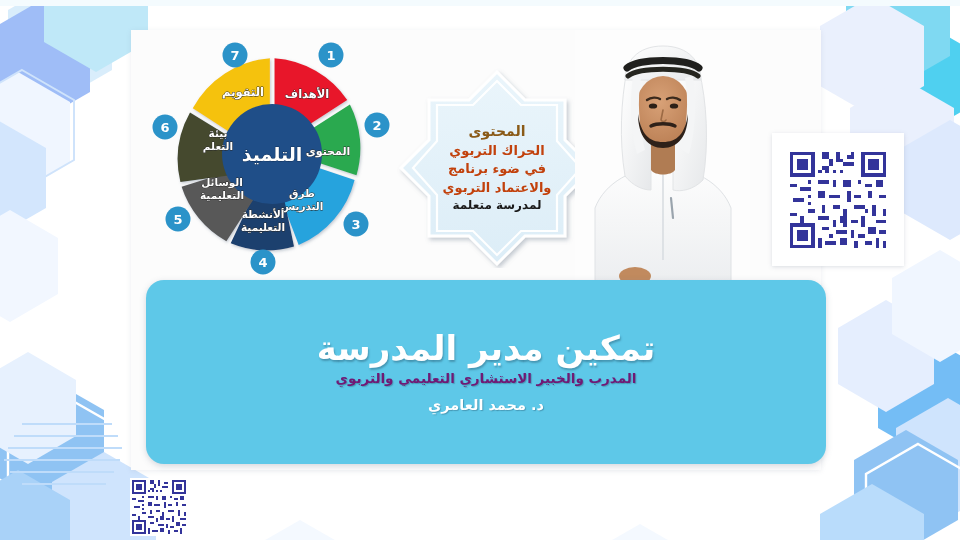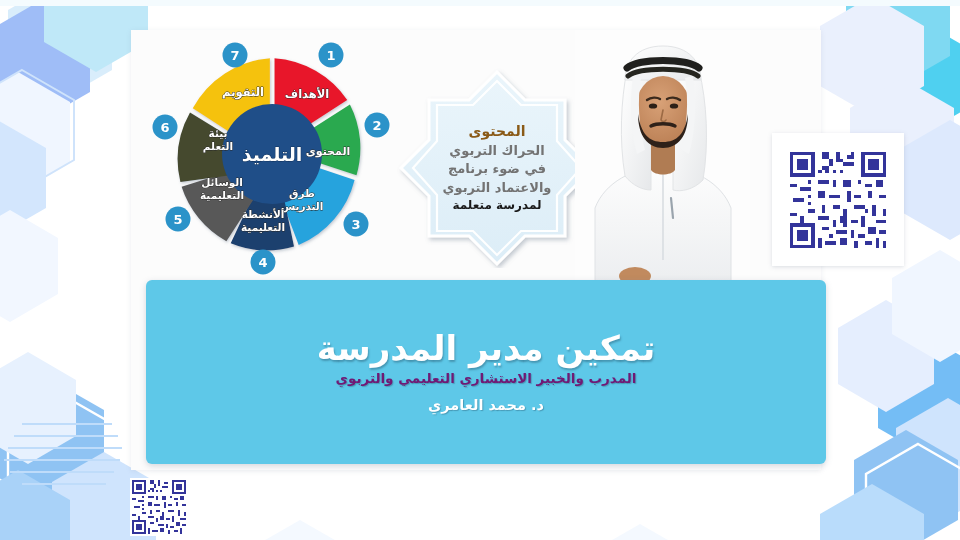--- a/index.html
+++ b/index.html
@@ -40,38 +40,38 @@
 
   
   .star-box{position:absolute;left:396px;top:68px;width:202px;height:200px;}
   .star-text{
     position:absolute;left:0;top:0;width:202px;height:200px;
     display:flex;flex-direction:column;align-items:center;justify-content:center;
     direction:rtl;text-align:center;gap:1px;
     font-family:"DejaVu Sans","Liberation Sans",sans-serif;
   }
   .star-text .l0{color:#8a5a17;font-weight:bold;font-size:14px;letter-spacing:.5px;margin-bottom:2px;}
-  .star-text .ln{color:#737373;font-weight:bold;font-size:13px;line-height:1.34;}
+  .star-text .ln{color:#c2410c;font-weight:bold;font-size:13px;line-height:1.34;}
   .star-text .ls{color:#1a1a1a;font-weight:bold;font-size:12px;line-height:1.34;}
 
   
   .portrait{position:absolute;left:575px;top:30px;width:175px;height:253px;overflow:hidden;}
 
   
   .qr-card-tr{
     position:absolute;left:772px;top:133px;width:132px;height:133px;
     background:#ffffff;box-shadow:0 1px 4px rgba(120,130,150,.25);
     display:flex;align-items:center;justify-content:center;
   }
   .qr-bl{position:absolute;left:130px;top:478px;width:72px;height:58px;}
 
   
   .banner{
     position:absolute;left:146px;top:280px;width:680px;height:184px;
-    background:#5ec8e8;border-radius:6px;
+    background:#5ec8e8;border-radius:18px;
     box-shadow:0 2px 6px rgba(120,130,150,.30);
     direction:rtl;text-align:center;
     display:flex;flex-direction:column;align-items:center;justify-content:center;
     font-family:"DejaVu Sans","Liberation Sans",sans-serif;
   }
   .banner .t1{
     color:#ffffff;font-weight:bold;font-size:34px;line-height:1.12;
     text-shadow:1px 2px 2px rgba(40,90,115,.45);
     margin-bottom:3px;
   }

